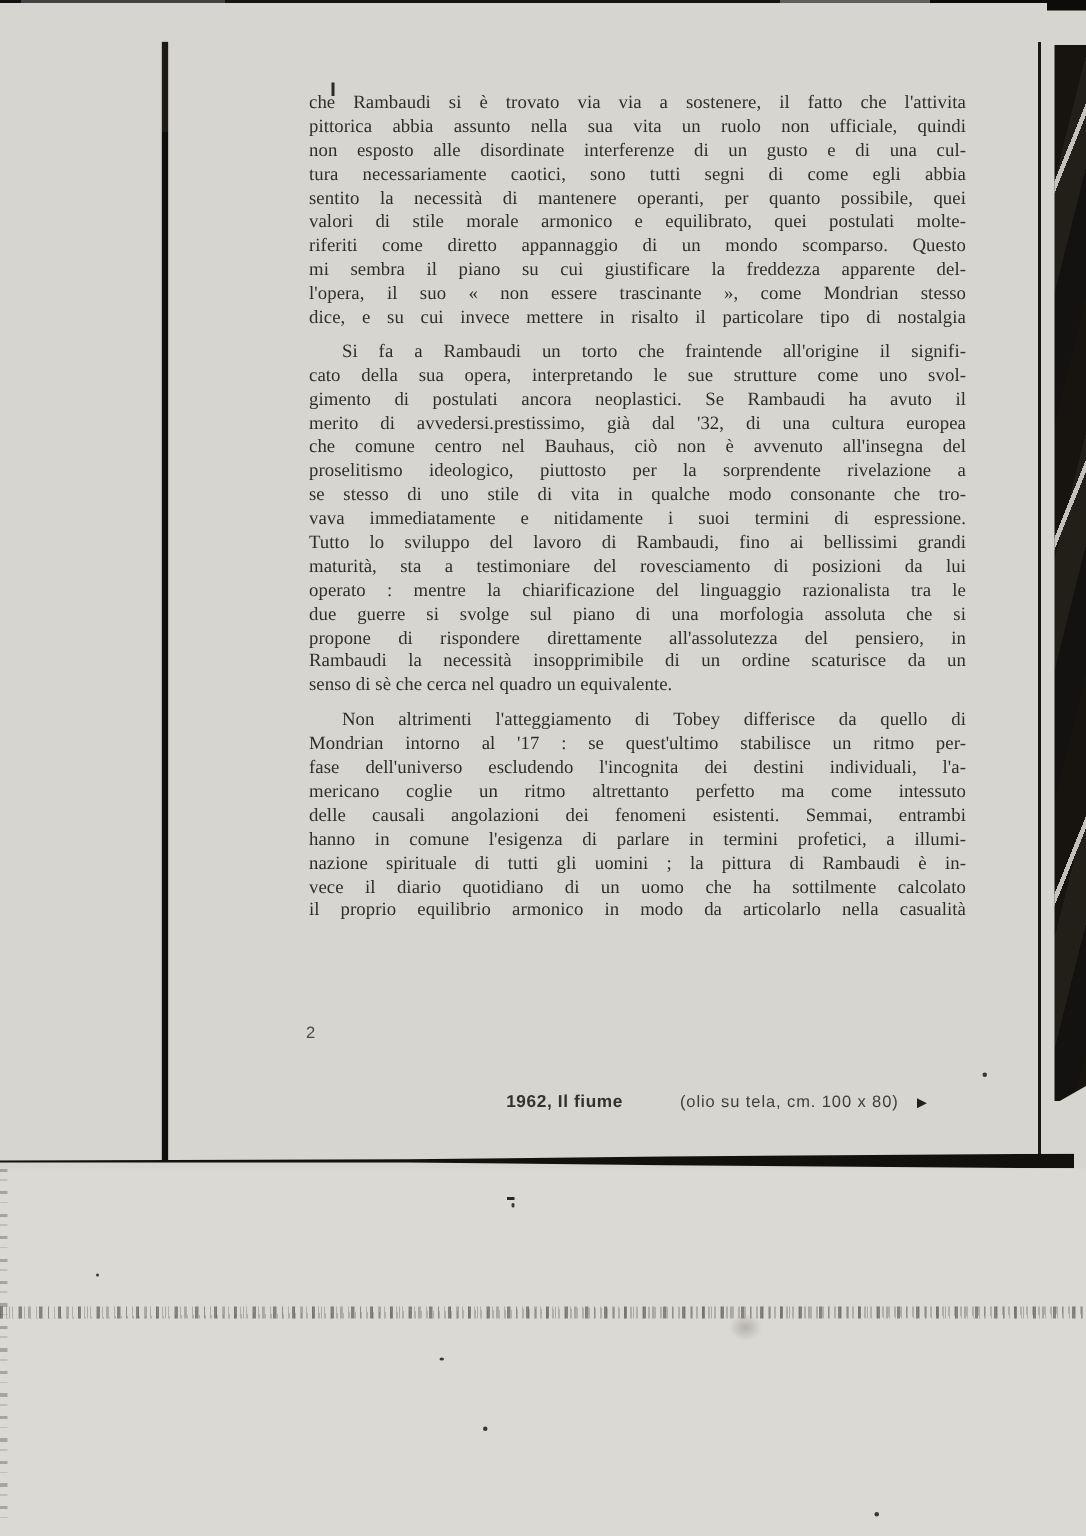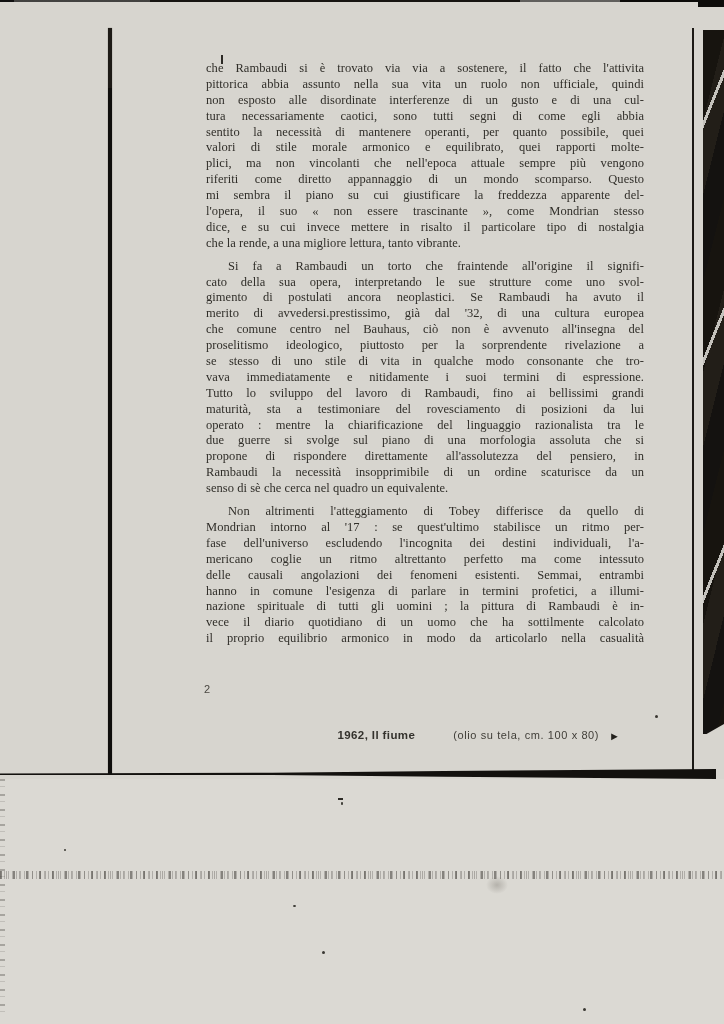--- a/index.html
+++ b/index.html
@@ -119,27 +119,25 @@
   <div class="left-grain"></div>
   <div class="bottom-grain"></div>
 
   <div class="text-block" id="text-block">
       <div class="para">
         <div class="line firstline">che Rambaudi si è trovato via via a sostenere, il fatto che l'attivita</div>
         <div class="line">pittorica abbia assunto nella sua vita un ruolo non ufficiale, quindi</div>
         <div class="line">non esposto alle disordinate interferenze di un gusto e di una cul-</div>
         <div class="line">tura necessariamente caotici, sono tutti segni di come egli abbia</div>
         <div class="line">sentito la necessità di mantenere operanti, per quanto possibile, quei</div>
-        <div class="line">valori di stile morale armonico e equilibrato, quei rapporti molte-</div>
-        <div class="line">plici, ma non vincolanti che nell'epoca attuale sempre più vengono</div>
+        <div class="line">valori di stile morale armonico e equilibrato, quei postulati molte-</div>
         <div class="line">riferiti come diretto appannaggio di un mondo scomparso. Questo</div>
         <div class="line">mi sembra il piano su cui giustificare la freddezza apparente del-</div>
         <div class="line">l'opera, il suo « non essere trascinante », come Mondrian stesso</div>
         <div class="line">dice, e su cui invece mettere in risalto il particolare tipo di nostalgia</div>
-        <div class="line lastline">che la rende, a una migliore lettura, tanto vibrante.</div>
       </div>
       <div class="para">
         <div class="line firstline indented">Si fa a Rambaudi un torto che fraintende all'origine il signifi-</div>
         <div class="line">cato della sua opera, interpretando le sue strutture come uno svol-</div>
         <div class="line">gimento di postulati ancora neoplastici. Se Rambaudi ha avuto il</div>
         <div class="line">merito di avvedersi.prestissimo, già dal '32, di una cultura europea</div>
         <div class="line">che comune centro nel Bauhaus, ciò non è avvenuto all'insegna del</div>
         <div class="line">proselitismo ideologico, piuttosto per la sorprendente rivelazione a</div>
         <div class="line">se stesso di uno stile di vita in qualche modo consonante che tro-</div>
         <div class="line">vava immediatamente e nitidamente i suoi termini di espressione.</div>

